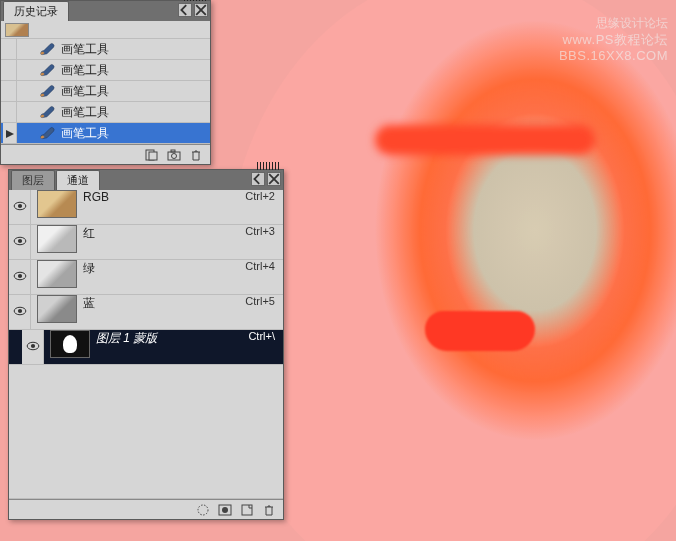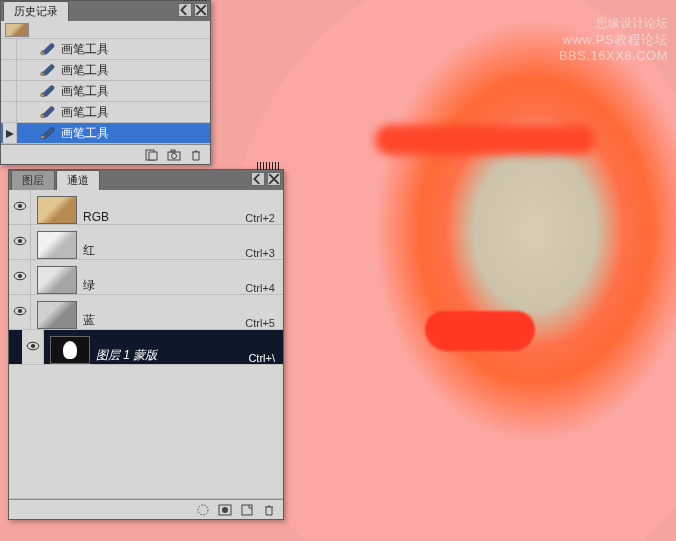--- a/index.html
+++ b/index.html
@@ -36,21 +36,21 @@
   .hist-row.selected { background: #3874d1; color: #fff; }
   .hist-row .label { padding-left: 4px; }
   .hist-row.selected .col0 { background:#d6d6d6; color:#000; }
   .marker { width:10px; height:10px; }
   .panel-footer { height: 20px; border-top: 1px solid #888; display: flex; justify-content: flex-end; align-items: center; gap: 2px; padding-right: 4px; background:#d6d6d6; }
   .ft-btn { width: 20px; height: 16px; display:flex; align-items:center; justify-content:center; border:1px solid transparent; cursor:pointer; }
 
   
   .channels { left: 8px; top: 169px; width: 276px; }
   .ch-list { background: #d6d6d6; }
-  .ch-row { display: flex; align-items: flex-end; height: 35px; border-bottom: 1px solid #bdbdbd; cursor: pointer; }
+  .ch-row { display: flex; align-items: flex-start; height: 35px; border-bottom: 1px solid #bdbdbd; cursor: pointer; }
   .ch-row .eye { width: 22px; height: 100%; border-right: 1px solid #bdbdbd; display: flex; align-items: center; justify-content: center; }
   .ch-row .eye svg { width: 14px; height: 10px; }
   .ch-row .thumb { width: 40px; height: 28px; margin: 0 6px; border: 1px solid #666; background:#ccc; }
   .ch-row .name { flex: 1; font-size: 12px; }
   .ch-row .shortcut { padding-right: 8px; font-size: 11px; color: #333; }
   .ch-row.selected { background: #0f172a; color: #fff; padding-left: 13px; }
   .ch-row.selected .name { font-style: italic; }
   .ch-row.selected .shortcut { color: #fff; }
   .ch-row.selected .eye { background:#d6d6d6; }
   .thumb.rgb { background: linear-gradient(135deg,#e2c68f 40%, #b78a52 60%); }

